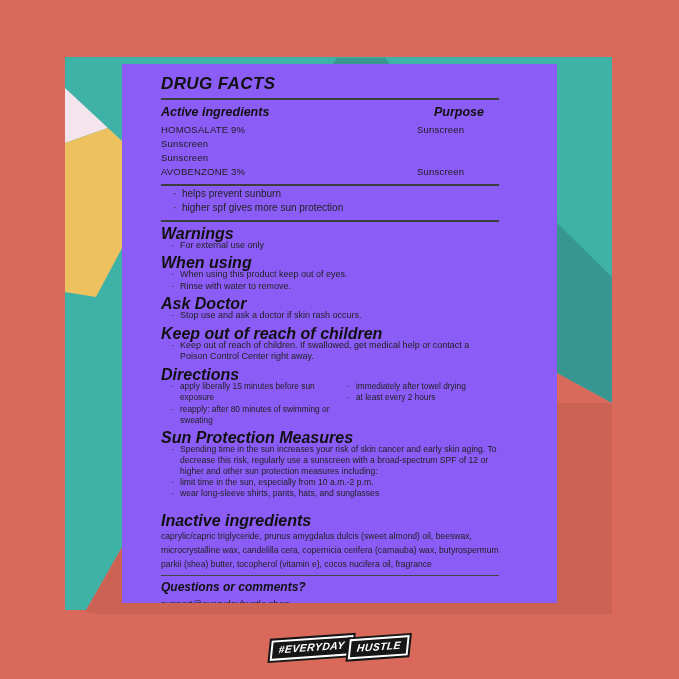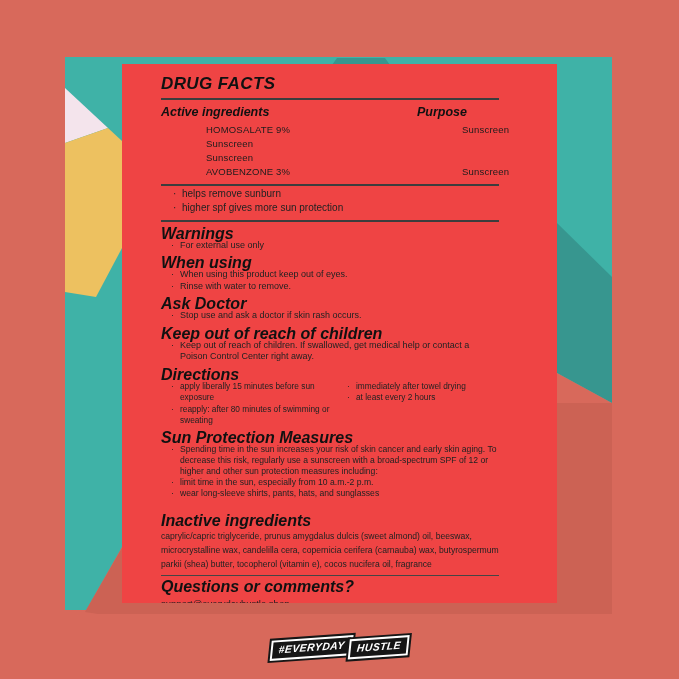--- a/index.html
+++ b/index.html
@@ -13,48 +13,48 @@
   #pink-triangle{clip-path:polygon(65px 88px,108px 128px,65px 143px);}
   #yellow-shape{clip-path:polygon(65px 143px,108px 128px,122px 141px,122px 248px,96px 297px,65px 292px);}
   #top-notch{clip-path:polygon(337px 58px,385px 58px,390px 65px,332px 65px);}
   #teal-long-shadow{clip-path:polygon(557px 223px,612px 277px,612px 403px,557px 373px);}
   #coral-corner-overlay{clip-path:polygon(85px 612px,122px 547px,557px 373px,612px 403px,612px 612px);}
   #card-shadow-right{clip-path:polygon(122px 603px,557px 603px,557px 403px,612px 403px,612px 614px,122px 614px);}
   #card-shadow-left{clip-path:polygon(85px 612px,122px 548px,122px 614px,98px 614px);}
 
   #card{
     position:absolute;left:122px;top:64px;width:435px;height:539px;
-    background:#ef4444;box-sizing:border-box;
+    background:#8b5cf6;box-sizing:border-box;
     padding:10px 58px 0 39px;overflow:hidden;color:#222;
   }
   .title{font-size:17px;line-height:20px;font-weight:bold;font-style:italic;color:#111;letter-spacing:.4px;}
   .rule{height:2px;background:#3d3d3d;margin-top:4px;}
   .rule.m5{margin-top:5px;}
   .rule.m55{margin-top:5.5px;}
   .rule.thin{height:1.5px;margin-top:4px;background:#454545;}
-  .ai-head{display:grid;grid-template-columns:256px 1fr;margin-top:5px;}
+  .ai-head{display:grid;grid-template-columns:256px 1fr;margin-top:5px;gap:17px;}
   .h2{font-size:12.5px;line-height:15px;font-weight:bold;font-style:italic;color:#111;}
-  .ai-rows{margin-top:3px;margin-left:45px;}
+  .ai-rows{margin-top:3px;}
   .ai-row{display:grid;grid-template-columns:256px 1fr;font-size:9.5px;line-height:14px;letter-spacing:.2px;color:#1c1c1c;}
   .sec-h{font-size:16px;line-height:13px;font-weight:bold;font-style:italic;color:#111;margin-top:5px;}
   .sec-h.big{font-size:13.5px;line-height:15px;margin-top:6px;}
   .sec-h.m4{margin-top:4px;}
   .sec-h.m3{margin-top:15px;}
   .bullets{padding-left:8px;}
   .b{display:flex;font-size:9px;line-height:11.5px;color:#222;}
   .b .dot{flex:0 0 9px;text-align:left;padding-left:2px;}
   .bullets.big .b{font-size:10px;line-height:13.5px;}
   .bullets.big{padding-left:10px;margin-top:1px;}
   .b span.txt{flex:1;}
   .dir-cols{display:grid;grid-template-columns:176px 1fr;padding-left:8px;}
   .dir-cols .b{font-size:8.3px;line-height:11.5px;}
   .sun .b{font-size:8.6px;line-height:11px;}
   .para{font-size:8.6px;line-height:14px;color:#222;margin-top:2px;}
   .contact{font-size:9.5px;line-height:11px;margin-top:4px;color:#222;}
-  .q-h{font-size:16px;line-height:14px;font-weight:bold;font-style:italic;color:#111;margin-top:4px;}
+  .q-h{font-size:12px;line-height:14px;font-weight:bold;font-style:italic;color:#111;margin-top:4px;}
 
   #logo{
     position:absolute;left:50%;top:636px;
     transform:translateX(-50%) rotate(-4deg);
     display:flex;align-items:flex-start;
   }
   .lbox{
     display:block;border:2px solid #fff;
     transform:skewX(-10deg);
     padding:1px 6px 2px 6px;
@@ -103,21 +103,21 @@
       <div class="ai-row">
         <span>AVOBENZONE 3%</span>
         <span>Sunscreen</span>
       </div>
     </div>
     <div class="rule m5"></div>
 
     <div class="bullets big">
       <div class="b">
           <span class="dot">·</span>
-          <span class="txt">helps remove sunburn</span>
+          <span class="txt">helps prevent sunburn</span>
         </div>
       <div class="b">
           <span class="dot">·</span>
           <span class="txt">higher spf gives more sun protection</span>
         </div>
     </div>
     <div class="rule m55"></div>
 
     <div class="sec-h">Warnings</div>
     <div class="bullets">

